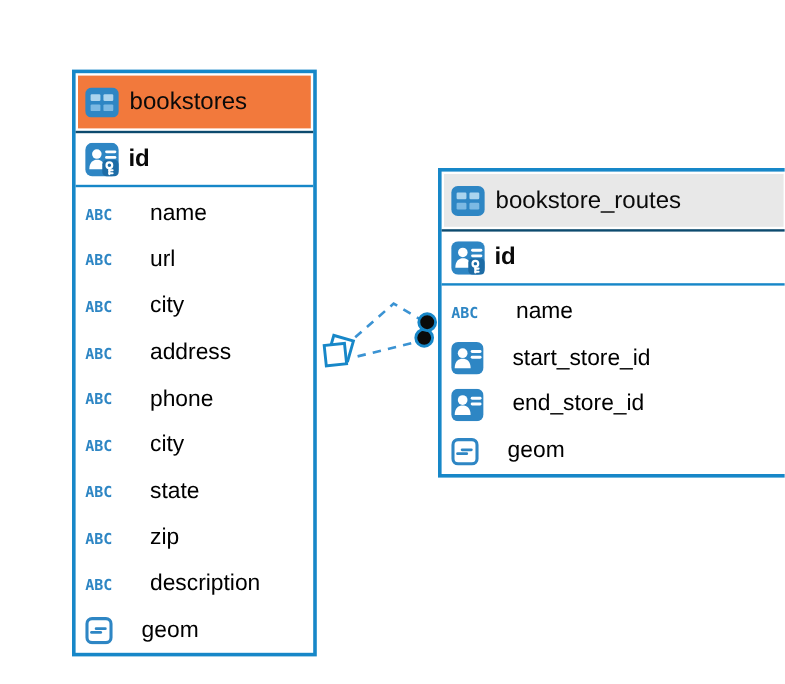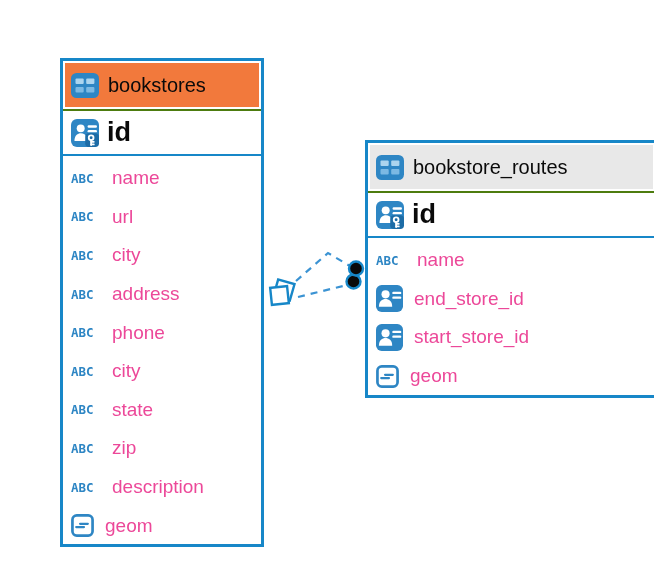--- a/index.html
+++ b/index.html
@@ -7,33 +7,33 @@
     position:relative;width:654px;height:570px;background:#ffffff;overflow:hidden;
     font-family:"Liberation Sans",sans-serif;
   }
   .edges{position:absolute;left:0;top:0;width:654px;height:570px;}
   .er-table{
     position:absolute;background:#ffffff;border:3.5px solid #1787C8;
     box-sizing:border-box;
   }
   .t-bookstores{left:60px;top:58px;width:204px;height:489px;}
   .t-routes{left:365px;top:140px;width:293px;height:258px;}
-  .t-header-wrap{padding:2px;border-bottom:2px solid #4d7c0f;}
+  .t-header-wrap{padding:2px;border-bottom:2px solid #0c4a6e;}
   .t-header{display:flex;align-items:center;gap:9px;height:44px;padding:0 6px;}
   .hdr-orange{background:#F2793C;}
   .hdr-gray{background:#E8E8E8;}
   .t-title{font-size:20px;color:#0a0a0a;white-space:nowrap;}
   .pk-row{
     display:flex;align-items:center;gap:8px;height:43px;padding:0 8px;
     border-bottom:2.5px solid #1787C8;
   }
-  .pk-label{font-size:27px;font-weight:bold;color:#0a0a0a;}
+  .pk-label{font-size:20px;font-weight:bold;color:#0a0a0a;}
   .cols{padding-top:3px;}
-  .col-row{display:flex;align-items:center;gap:11px;height:38.6px;padding:0 8px;}
-  .col-label{font-size:19px;color:#ec4899;white-space:nowrap;}
+  .col-row{display:flex;align-items:center;gap:24px;height:38.6px;padding:0 8px;}
+  .col-label{font-size:19px;color:#000000;white-space:nowrap;}
   .icon{display:inline-flex;align-items:center;justify-content:center;flex-shrink:0;}
   .abc-icon{
     width:30px;flex-shrink:0;
     font-family:"DejaVu Sans Mono",monospace;font-weight:bold;font-size:12.5px;
     color:#2E86C4;letter-spacing:0px;
   }
 </style>
 </head>
 <body>
 
@@ -178,33 +178,33 @@
       <div class="col-row">
         <span class="icon">
           <svg width="27" height="27" viewBox="0 0 26 26">
             <rect x="0" y="0" width="26" height="26" rx="5.5" fill="#2E86C4"></rect>
             <circle cx="9.2" cy="9" r="3.9" fill="#ffffff"></circle>
             <path d="M2.8,21 c0,-5.8 3.3,-7.6 6.4,-7.6 c3.1,0 6.4,1.8 6.4,7.6 z" fill="#ffffff"></path>
             <line x1="16.8" y1="7.6" x2="23.2" y2="7.6" stroke="#ffffff" stroke-width="2.3" stroke-linecap="round"></line>
             <line x1="16.8" y1="12.2" x2="23.2" y2="12.2" stroke="#ffffff" stroke-width="2.3" stroke-linecap="round"></line>
           </svg>
         </span>
-        <span class="col-label">end_store_id</span>
+        <span class="col-label">start_store_id</span>
       </div>
       <div class="col-row">
         <span class="icon">
           <svg width="27" height="27" viewBox="0 0 26 26">
             <rect x="0" y="0" width="26" height="26" rx="5.5" fill="#2E86C4"></rect>
             <circle cx="9.2" cy="9" r="3.9" fill="#ffffff"></circle>
             <path d="M2.8,21 c0,-5.8 3.3,-7.6 6.4,-7.6 c3.1,0 6.4,1.8 6.4,7.6 z" fill="#ffffff"></path>
             <line x1="16.8" y1="7.6" x2="23.2" y2="7.6" stroke="#ffffff" stroke-width="2.3" stroke-linecap="round"></line>
             <line x1="16.8" y1="12.2" x2="23.2" y2="12.2" stroke="#ffffff" stroke-width="2.3" stroke-linecap="round"></line>
           </svg>
         </span>
-        <span class="col-label">start_store_id</span>
+        <span class="col-label">end_store_id</span>
       </div>
       <div class="col-row">
         <span class="icon">
           <svg width="23" height="23" viewBox="0 0 24 24">
             <rect x="1.5" y="1.5" width="21" height="21" rx="4.5" fill="#ffffff" stroke="#2E86C4" stroke-width="2.8"></rect>
             <line x1="9.5" y1="10.3" x2="17.5" y2="10.3" stroke="#2E86C4" stroke-width="2.4" stroke-linecap="round"></line>
             <line x1="5.5" y1="13.6" x2="13.5" y2="13.6" stroke="#2E86C4" stroke-width="2.4" stroke-linecap="round"></line>
           </svg>
         </span>
         <span class="col-label">geom</span>

